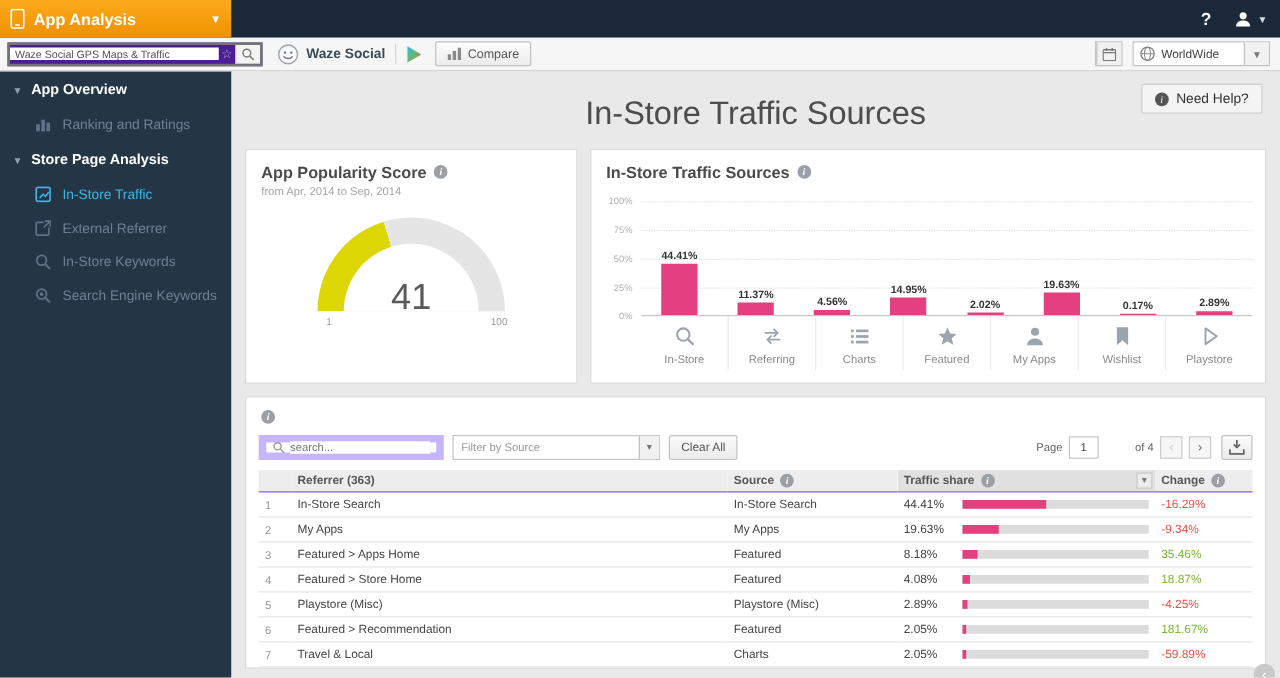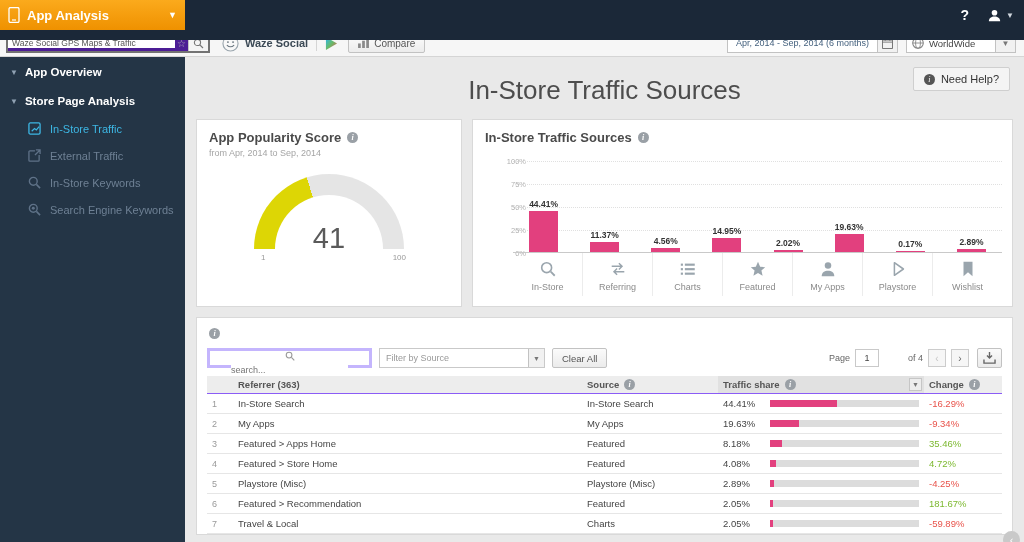--- a/index.html
+++ b/index.html
@@ -1,19 +1,19 @@
 <!DOCTYPE html>
 <html style="--accent-pink: #e2407e; --active-blue: #3db7e4; --positive-green: #7cb82f; --negative-red: #e8524a; --gauge-yellow: #ddd605; --brand-orange: #fbaa1c; --navy: #1b2838; --sidebar: #243546; --gauge-angle: 72.7deg;"><head>
 <meta charset="utf-8">
 <style>
   * { margin:0; padding:0; box-sizing:border-box; }
   html,body { width:1024px; height:542px; overflow:hidden; font-family:"Liberation Sans", sans-serif; background:#e9e9e9; }
 
   
-  .topbar { position:absolute; top:0; left:0; width:1024px; height:40px; background:var(--navy,#1b2838); z-index:30; }
+  .topbar { position:absolute; top:0; left:0; width:1024px; height:30px; background:var(--navy,#1b2838); z-index:30; }
   .brand { position:absolute; left:0; top:0; width:185px; height:30px; background:linear-gradient(var(--brand-orange,#fbaa1c), #ef9100); display:flex; align-items:center; padding:0 8px; color:#fff; }
   .brand-title { font-size:13px; font-weight:bold; margin-left:7px; flex:1; }
   .brand .caret { color:#fff; font-size:9px; }
   .topbar-right { position:absolute; right:10px; top:0; height:30px; display:flex; align-items:center; gap:18px; color:#fff; }
   .help-q { font-size:14px; font-weight:bold; cursor:pointer; }
   .user-wrap { display:flex; align-items:center; gap:4px; cursor:pointer; }
   .caret { font-size:8px; color:#cfd6dd; }
 
   
   .toolbar { position:absolute; top:30px; left:0; width:1024px; height:27px; background:#f6f6f6; border-bottom:1px solid #d5d5d5; display:flex; align-items:center; padding:0 6px; z-index:25; }
@@ -61,37 +61,37 @@
   .gauge { position:relative; width:150px; height:75px; margin:16px auto 0; }
   .arc { width:150px; height:75px; border-radius:150px 150px 0 0;
          background:conic-gradient(from -90deg at 50% 100%, var(--gauge-yellow,#ddd605) 0deg var(--gauge-angle,73deg), #e5e5e5 var(--gauge-angle,73deg) 180deg); }
   .hole { position:absolute; left:21px; top:21px; width:108px; height:54px; border-radius:108px 108px 0 0; background:#fff; }
   .score { position:absolute; bottom:-6px; left:0; width:100%; text-align:center; font-size:29px; color:#5a5a5a; }
   .gmin { position:absolute; left:7px; bottom:-13px; font-size:8px; color:#999; }
   .gmax { position:absolute; right:-2px; bottom:-13px; font-size:8px; color:#999; }
 
   
   .chart-body { position:relative; margin:16px 10px 0 8px; }
-  .ylabels { position:absolute; left:0; top:0; width:28px; height:92px;margin-left:20px; }
+  .ylabels { position:absolute; left:0; top:0; width:28px; height:92px; }
   .ylabels div { position:absolute; right:3px; transform:translateY(-50%); font-size:7.5px; color:#b0b0b0; }
   .plot { margin-left:32px; height:92px; position:relative; border-bottom:1px solid #c9c9c9; }
   .grid { position:absolute; left:0; right:0; border-top:1px dotted #e0e0e0; }
   .cols { position:absolute; left:0; right:0; top:0; bottom:0; display:flex; align-items:flex-end; }
   .col { flex:1; display:flex; flex-direction:column; align-items:center; justify-content:flex-end; }
   .bval { font-size:8.5px; font-weight:bold; color:#333; margin-bottom:2px; white-space:nowrap; }
   .bar { width:29px; background:var(--accent-pink,#e2407e); }
   .cats { margin-left:32px; display:flex; }
   .cat { flex:1; text-align:center; padding:7px 0 4px; border-left:1px solid #ececec; color:#9aa5ad; }
   .cat:first-child { border-left:0; }
   .cat-label { font-size:9px; color:#8a8a8a; margin-top:4px; }
 
   
   .details-panel { margin:10px 11px 0; }
   .controls { display:flex; align-items:center; gap:7px; padding:9px 10px 8px; }
-  .dsearch { width:165px; height:20px; border:3px solid #c4b5fd; display:flex; align-items:center; padding:0 5px; gap:4px; background:#fff;flex-direction:column; }
+  .dsearch { width:148px; height:20px; border:6px solid #c4b5fd; display:flex; align-items:center; padding:0 5px; gap:4px; background:#fff; }
   .dsearch input { border:0; outline:0; flex:1; font-size:9px; color:#555; font-family:inherit; min-width:0; }
   .fselect { width:166px; height:20px; border:1px solid #c9c9c9; display:flex; align-items:stretch; background:#fff; cursor:pointer; }
   .fselect .ftext { flex:1; font-size:9px; color:#999; display:flex; align-items:center; padding:0 6px; }
   .fselect .seg { width:16px; }
   .clear-btn { height:20px; padding:0 9px; border:1px solid #c2c2c2; border-radius:2px; background:linear-gradient(#fbfbfb,#ebebeb); font-size:9.5px; color:#555; cursor:pointer; }
   .pager { margin-left:auto; display:flex; align-items:center; gap:5px; }
   .pager .ptext { font-size:9px; color:#666;padding-left:24px; }
   .pinput { width:24px; height:18px; border:1px solid #c9c9c9; text-align:center; font-size:9px; color:#444; font-family:inherit; }
   .pbtn { width:18px; height:18px; border:1px solid #ccc; background:#f6f6f6; font-size:10px; color:#666; display:flex; align-items:center; justify-content:center; cursor:pointer; }
   .pbtn.disabled { color:#c5c5c5; }
@@ -182,21 +182,20 @@
       <svg width="11" height="10" viewBox="0 0 12 11">
           <rect x="0" y="6" width="3" height="5" fill="#8a8a8a"></rect>
           <rect x="4.5" y="3" width="3" height="8" fill="#8a8a8a"></rect>
           <rect x="9" y="0" width="3" height="11" fill="#8a8a8a"></rect>
         </svg>
     </span>
     <span>Compare</span>
   </button>
   <div class="toolbar-spacer"></div>
   <div class="datebox">
-    <span class="dtext">Apr, 2014 - Sep, 2014 (6 months)</span>
     <span class="seg">
       <svg width="11" height="11" viewBox="0 0 12 12">
           <rect x="0.5" y="2" width="11" height="9.5" rx="1" fill="none" stroke="#777" stroke-width="1.2"></rect>
           <line x1="3.5" y1="0.5" x2="3.5" y2="3" stroke="#777" stroke-width="1.2"></line>
           <line x1="8.5" y1="0.5" x2="8.5" y2="3" stroke="#777" stroke-width="1.2"></line>
           <line x1="0.5" y1="4.5" x2="11.5" y2="4.5" stroke="#777" stroke-width="1"></line>
         </svg>
     </span>
   </div>
   <div class="regionbox">
@@ -214,41 +213,51 @@
         <span style="font-size:8px;color:#777">▼</span>
       </span>
   </div>
 </div>
 
 <div class="sidebar">
   <div class="side-sec">
     <span class="caret">▼</span>
     <span>App Overview</span>
   </div>
+  <div class="side-item">
+    <span>
+      <svg width="13" height="13" viewBox="0 0 14 14">
+          <rect x="1" y="7" width="3.2" height="6" fill="#5f7288"></rect>
+          <rect x="5.4" y="3" width="3.2" height="10" fill="#5f7288"></rect>
+          <rect x="9.8" y="5.5" width="3.2" height="7.5" fill="#5f7288"></rect>
+        </svg>
+    </span>
+    <span>Ranking and Ratings</span>
+  </div>
   <div class="side-sec">
     <span class="caret">▼</span>
     <span>Store Page Analysis</span>
   </div>
   <div class="side-item active">
     <span>
       <svg width="13" height="13" viewBox="0 0 14 14">
           <rect x="1" y="1" width="12" height="12" rx="1.5" fill="none" stroke="#3db7e4" stroke-width="1.4"></rect>
           <path d="M4 10l3-3 2 1.6 3-3.6" fill="none" stroke="#3db7e4" stroke-width="1.3"></path>
         </svg>
     </span>
     <span>In-Store Traffic</span>
   </div>
   <div class="side-item">
     <span>
       <svg width="13" height="13" viewBox="0 0 14 14">
           <path d="M12 6.5V12a1 1 0 0 1-1 1H2a1 1 0 0 1-1-1V3a1 1 0 0 1 1-1h5.5" fill="none" stroke="#5f7288" stroke-width="1.4"></path>
           <path d="M8.5 1h4.5v4.5M13 1L7.5 6.5" fill="none" stroke="#5f7288" stroke-width="1.4"></path>
         </svg>
     </span>
-    <span>External Traffic</span>
+    <span>External Referrer</span>
   </div>
   <div class="side-item">
     <span>
       <svg width="13" height="13" viewBox="0 0 14 14">
           <circle cx="5.7" cy="5.7" r="4.2" fill="none" stroke="#5f7288" stroke-width="1.5"></circle>
           <line x1="9" y1="9" x2="13" y2="13" stroke="#5f7288" stroke-width="1.7"></line>
         </svg>
     </span>
     <span>In-Store Keywords</span>
   </div>
@@ -377,29 +386,29 @@
           </div>
           <div class="cat">
             <svg width="18" height="18" viewBox="0 0 20 20" style="margin:0 auto">
                 <circle cx="10" cy="6" r="3.6" fill="currentColor"></circle>
                 <path d="M3 18c0-4 3.1-6 7-6s7 2 7 6z" fill="currentColor"></path>
               </svg>
             <div class="cat-label">My Apps</div>
           </div>
           <div class="cat">
             <svg width="18" height="18" viewBox="0 0 20 20" style="margin:0 auto">
+                <path d="M5 2h10v16l-5-4.5L5 18z" fill="currentColor"></path>
+              </svg>
+            <div class="cat-label">Wishlist</div>
+          </div>
+          <div class="cat">
+            <svg width="18" height="18" viewBox="0 0 20 20" style="margin:0 auto">
                 <polygon points="6,3 16,10 6,17" fill="none" stroke="currentColor" stroke-width="1.7" stroke-linejoin="round"></polygon>
               </svg>
             <div class="cat-label">Playstore</div>
-          </div>
-          <div class="cat">
-            <svg width="18" height="18" viewBox="0 0 20 20" style="margin:0 auto">
-                <path d="M5 2h10v16l-5-4.5L5 18z" fill="currentColor"></path>
-              </svg>
-            <div class="cat-label">Wishlist</div>
           </div>
         </div>
       </div>
     </div>
   </div>
 
   <div class="panel details-panel">
     <div class="panel-h">
       <span class="info">i</span>
     </div>
@@ -516,21 +525,21 @@
           <td>Featured &gt; Store Home</td>
           <td>Featured</td>
           <td>
               <span class="shcell">
                 <span class="shpct">4.08%</span>
                 <span class="track">
                   <span class="fill" style="display: block; width: 6.12px;"></span>
                 </span>
               </span>
             </td>
-          <td class="chg pos">4.72%</td>
+          <td class="chg pos">18.87%</td>
         </tr>
         <tr>
           <td class="numc">5</td>
           <td>Playstore (Misc)</td>
           <td>Playstore (Misc)</td>
           <td>
               <span class="shcell">
                 <span class="shpct">2.89%</span>
                 <span class="track">
                   <span class="fill" style="display: block; width: 4.335px;"></span>

